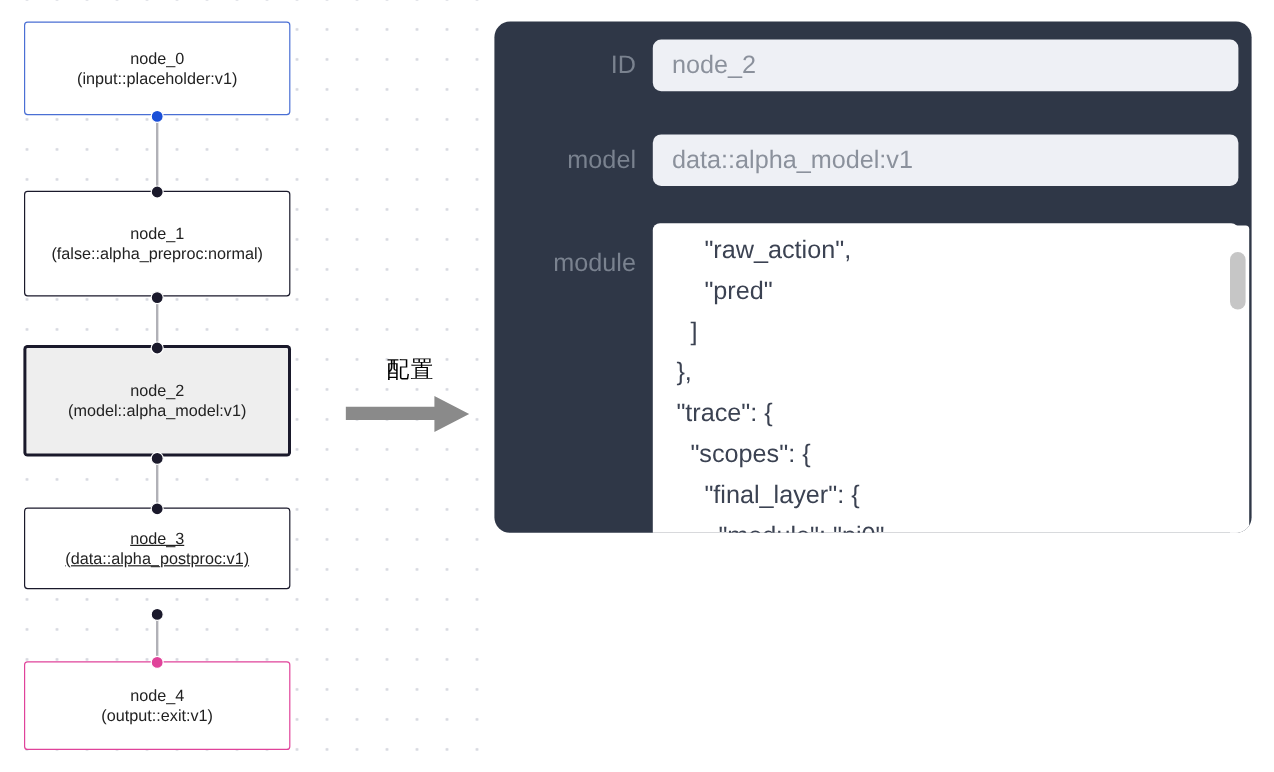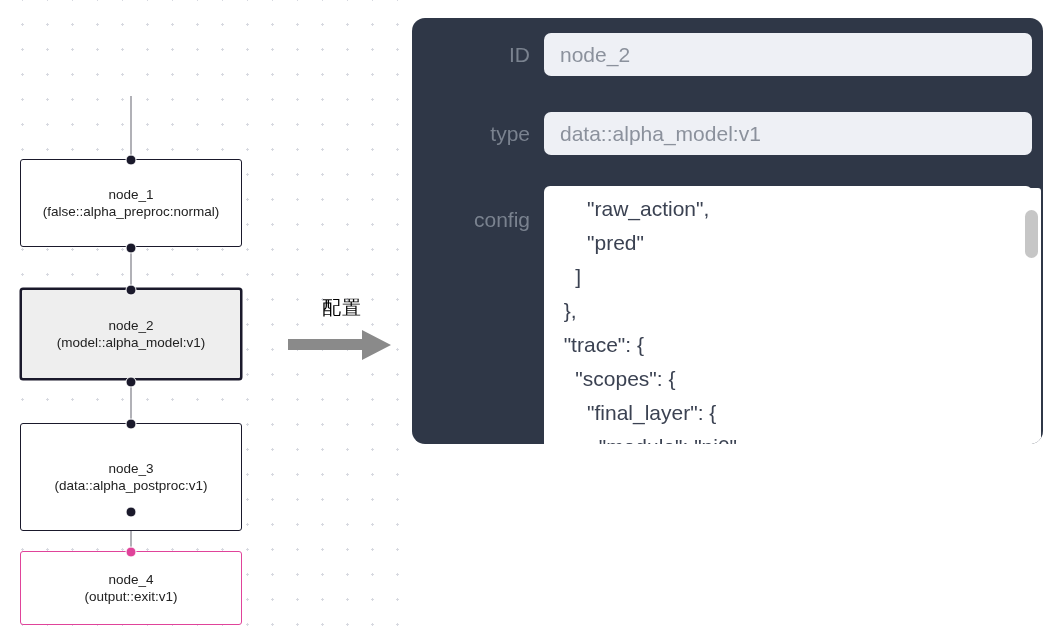--- a/index.html
+++ b/index.html
@@ -127,33 +127,38 @@
 </head>
 <body>
 
 <div id="flow-canvas">
   <div id="graph-viewport">
 
   <div class="edge" style="left: 130px; top: 96px; height: 63px;"></div>
       <div class="edge" style="left: 130px; top: 247px; height: 41px;"></div>
       <div class="edge" style="left: 130px; top: 380px; height: 43px;"></div>
       <div class="edge" style="left: 130px; top: 511px; height: 40px;"></div>
+      <div class="node is-input" style="left: 20px; top: 18px; width: 222px; height: 78px;">
+        <span class="nlabel">node_0
+(input::placeholder:v1)</span>
+        <div class="handle h-blue" style="left: 50%; top: 78px;"></div>
+      </div>
       <div class="node" style="left: 20px; top: 159px; width: 222px; height: 88px;">
         <span class="nlabel">node_1
 (false::alpha_preproc:normal)</span>
         <div class="handle" style="left: 50%; top: 0px;"></div>
         <div class="handle" style="left: 50%; top: 88px;"></div>
       </div>
       <div class="node is-selected" style="left: 20px; top: 288px; width: 222px; height: 92px;">
         <span class="nlabel">node_2
 (model::alpha_model:v1)</span>
         <div class="handle" style="left: 50%; top: 0px;"></div>
         <div class="handle" style="left: 50%; top: 92px;"></div>
       </div>
-      <div class="node" style="left: 20px; top: 423px; width: 222px; height: 108px;">
+      <div class="node" style="left: 20px; top: 423px; width: 222px; height: 68px; text-decoration: underline;">
         <span class="nlabel">node_3
 (data::alpha_postproc:v1)</span>
         <div class="handle" style="left: 50%; top: 0px;"></div>
         <div class="handle" style="left: 50%; top: 88px;"></div>
       </div>
       <div class="node is-output" style="left: 20px; top: 551px; width: 222px; height: 74px;">
         <span class="nlabel">node_4
 (output::exit:v1)</span>
         <div class="handle h-pink" style="left: 50%; top: 0px;"></div>
       </div>
@@ -168,26 +173,26 @@
 </div>
 
 <div id="config-panel">
 
   <div class="field-row" id="row-id">
     <div class="field-label">ID</div>
     <div class="text-input">node_2</div>
   </div>
 
   <div class="field-row" id="row-type">
-    <div class="field-label">type</div>
+    <div class="field-label">model</div>
     <div class="text-input">data::alpha_model:v1</div>
   </div>
 
   <div class="field-row" id="row-config">
-    <div class="field-label">config</div>
+    <div class="field-label">module</div>
     <div id="config-textarea-wrap">
       <div id="config-textarea">      "raw_action",
       "pred"
     ]
   },
   "trace": {
     "scopes": {
       "final_layer": {
         "module": "pi0",
         "mark_scope": false

